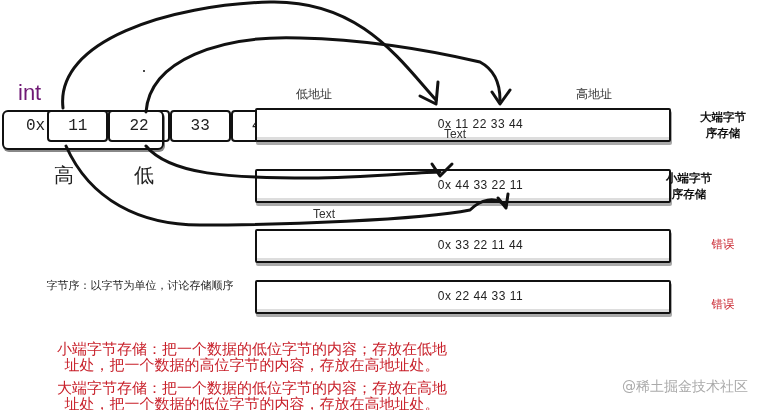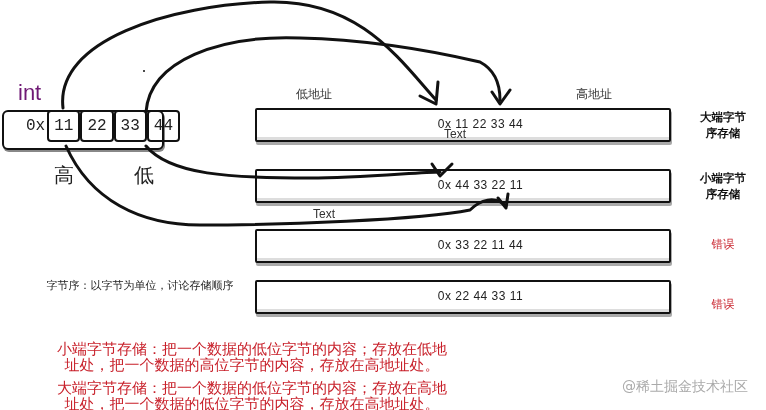--- a/index.html
+++ b/index.html
@@ -4,21 +4,21 @@
   <style>
     html, body { margin: 0; padding: 0; background: #ffffff; }
     body { width: 766px; height: 410px; position: relative; overflow: hidden;
            font-family: "DejaVu Sans", "Liberation Sans", sans-serif; color: #222; }
     .abs { position: absolute; }
     .int-label { left: 18px; top: 80px; font-size: 22px; font-family: "Liberation Sans", sans-serif; color: #701a75; }
     .int-box { left: 2px; top: 110px; width: 158px; height: 36px; border: 2px solid #111; border-radius: 6px;
                box-shadow: 1px 2px 0 #888; background: #fff; }
     .int-cells { left: 24px; top: 117px; font-size: 16px; font-family: Liberation Mono, monospace; display: flex; }
     .cell { padding: 0 2px; }
-    .cell.boxed { border: 2px solid #111; border-radius: 4px; margin-top: -7px; padding: 5px 5px; }
+    .cell.boxed { border: 2px solid #111; border-radius: 4px; margin-top: -7px; padding: 5px 19px; }
     .hi-lo { font-size: 20px; top: 162px; }
     .addr-label { font-size: 12px; color: #333; top: 86px; }
     .mem-box { left: 255px; width: 412px; height: 30px; border: 2px solid #111; background: #fff;
                box-shadow: 1px 3px 0 #aaa, inset 0 -3px 0 #ddd; border-radius: 2px; }
     .mem-text { position: absolute; left: 0; right: 0; top: 7px; text-align: center; font-size: 12px; color: #222;
                 font-family: "Liberation Sans", sans-serif; letter-spacing: 0.5px; padding-left: 35px; }
     .side-label { font-size: 11.5px; font-weight: bold; text-align: center; width: 70px; line-height: 16px; color: #111; }
     .err { color: #c8202a; font-weight: normal; }
     .note { font-size: 15px; color: #c8202a; line-height: 16px; text-align: center; }
     .text-tag { font-size: 12px; color: #333; font-family: "Liberation Sans", sans-serif; }
@@ -57,21 +57,21 @@
   <div class="mem-text">0x  22  44  33   11</div>
 </div>
 
 <div class="abs text-tag" style="left:444px; top:127px;">Text</div>
 <div class="abs text-tag" style="left:313px; top:207px;">Text</div>
 
 <div class="abs side-label" style="left:688px; top:109px;">
   <div>大端字节</div>
   <div>序存储</div>
 </div>
-<div class="abs side-label" style="left:688px; top:170px;">
+<div class="abs side-label" style="left:654px; top:170px;">
   <div>小端字节</div>
   <div>序存储</div>
 </div>
 <div class="abs side-label err" style="left:688px; top:236px;">错误</div>
 <div class="abs side-label err" style="left:688px; top:296px;">错误</div>
 
 <div class="abs desc">字节序：以字节为单位，讨论存储顺序</div>
 
 <div class="abs note" style="left:52px; top:341px; width:400px;">小端字节存储：把一个数据的低位字节的内容；存放在低地址处，把一个数据的高位字节的内容，存放在高地址处。</div>
 <div class="abs note" style="left:52px; top:380px; width:400px;">大端字节存储：把一个数据的低位字节的内容；存放在高地址处，把一个数据的低位字节的内容，存放在高地址处。</div>

